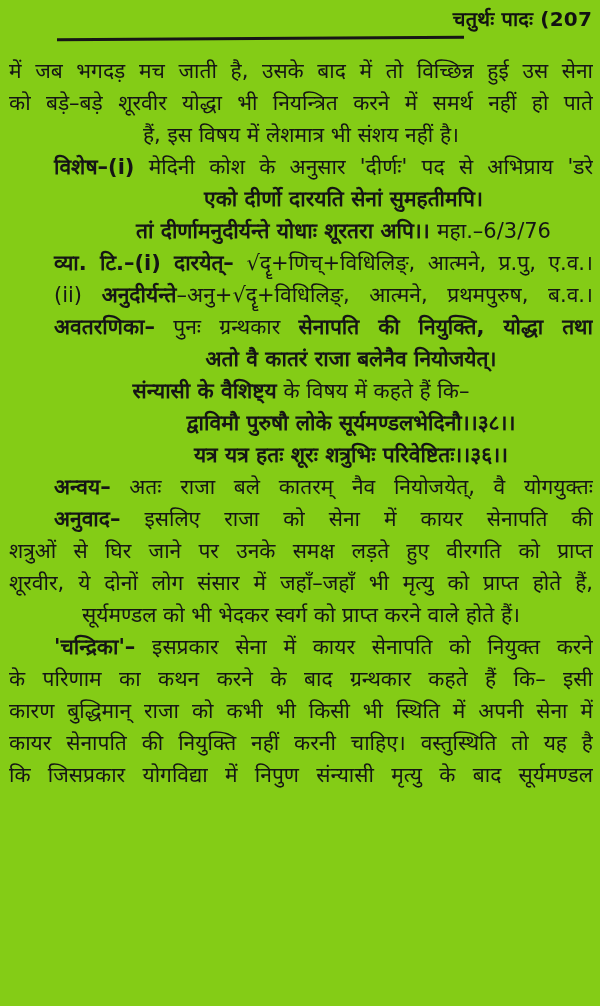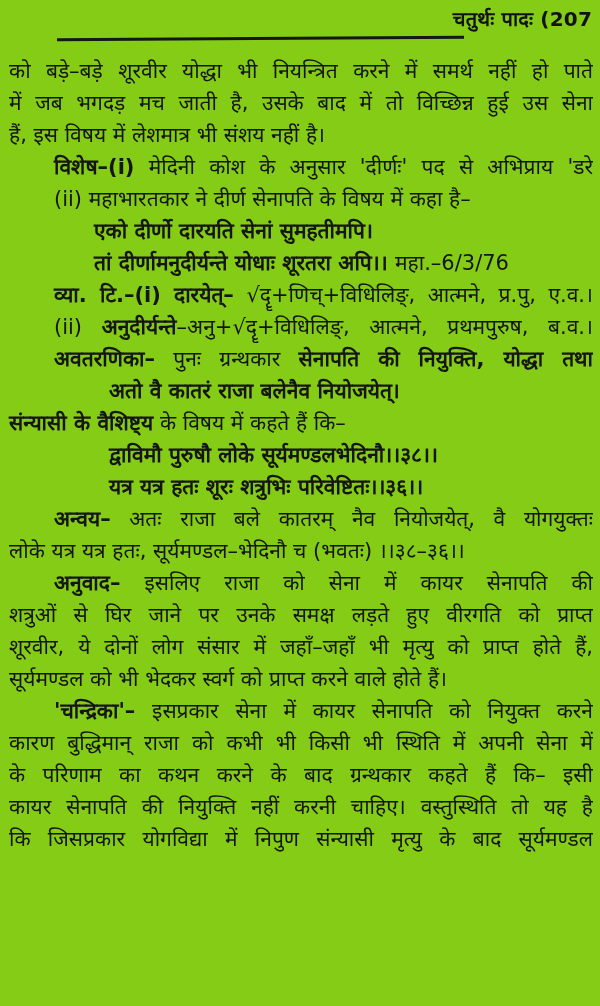--- a/index.html
+++ b/index.html
@@ -34,57 +34,55 @@
   .page-body{
     position:absolute;
     top:55px;left:9px;right:7px;
     font-size:21px;
     line-height:32px;
     color:#151515;
   }
   .line{
     height:32px;
     white-space:nowrap;
-    text-align:left;
+    text-align:center;
   }
   .line.just{
     white-space:normal;
     text-align:justify;
     text-align-last:justify;
     height:32px;
     overflow:hidden;
   }
   .b{font-weight:700;}
 </style>
 </head>
 <body>
 
 <div class="page">
   <div class="header">चतुर्थः पादः (207</div>
   <div class="header-rule"></div>
   <div class="page-body">
+      <div class="line just"><span>में जब भगदड़ मच जाती है, उसके बाद में तो विच्छिन्न हुई उस सेना</span></div>
       <div class="line just"><span>को बड़े–बड़े शूरवीर योद्धा भी नियन्त्रित करने में समर्थ नहीं हो पाते</span></div>
-      <div class="line just"><span>में जब भगदड़ मच जाती है, उसके बाद में तो विच्छिन्न हुई उस सेना</span></div>
       <div class="line"><span>हैं, इस विषय में लेशमात्र भी संशय नहीं है।</span></div>
       <div class="line just" style="padding-left: 45px;"><span class="b">विशेष–(i)</span><span> मेदिनी कोश के अनुसार 'दीर्णः' पद से अभिप्राय 'डरे</span></div>
-      <div class="line" style="padding-left: 45px;"><span>(ii) महाभारतकार ने दीर्ण सेनापति के विषय में कहा है–</span></div>
       <div class="line" style="padding-left: 85px;"><span class="b">एको दीर्णो दारयति सेनां सुमहतीमपि।</span></div>
       <div class="line" style="padding-left: 85px;"><span class="b">तां दीर्णामनुदीर्यन्ते योधाः शूरतरा अपि।। </span><span>महा.–6/3/76</span></div>
       <div class="line just" style="padding-left: 45px;"><span class="b">व्या. टि.–(i) दारयेत्–</span><span> √दॄ+णिच्+विधिलिङ्, आत्मने, प्र.पु, ए.व.।</span></div>
       <div class="line just" style="padding-left: 45px;"><span>(ii) </span><span class="b">अनुदीर्यन्ते</span><span>–अनु+√दॄ+विधिलिङ्, आत्मने, प्रथमपुरुष, ब.व.।</span></div>
       <div class="line just" style="padding-left: 45px;"><span class="b">अवतरणिका–</span><span> पुनः ग्रन्थकार </span><span class="b">सेनापति की नियुक्ति, योद्धा तथा</span></div>
       <div class="line" style="padding-left: 100px;"><span class="b">अतो वै कातरं राजा बलेनैव नियोजयेत्।</span></div>
       <div class="line"><span class="b">संन्यासी के वैशिष्ट्य</span><span> के विषय में कहते हैं कि–</span></div>
       <div class="line" style="padding-left: 100px;"><span class="b">द्वाविमौ पुरुषौ लोके सूर्यमण्डलभेदिनौ।।३८।।</span></div>
       <div class="line" style="padding-left: 100px;"><span class="b">यत्र यत्र हतः शूरः शत्रुभिः परिवेष्टितः।।३६।।</span></div>
       <div class="line just" style="padding-left: 45px;"><span class="b">अन्वय–</span><span> अतः राजा बले कातरम् नैव नियोजयेत्, वै योगयुक्तः</span></div>
-      <div class="line"><span>लोके यत्र यत्र हतः, सूर्यमण्डल–भेदिनौ च (भवतः) ।।३८–३६।।</span></div>
       <div class="line just" style="padding-left: 45px;"><span class="b">अनुवाद–</span><span> इसलिए राजा को सेना में कायर सेनापति की</span></div>
       <div class="line just"><span>शत्रुओं से घिर जाने पर उनके समक्ष लड़ते हुए वीरगति को प्राप्त</span></div>
       <div class="line just"><span>शूरवीर, ये दोनों लोग संसार में जहाँ–जहाँ भी मृत्यु को प्राप्त होते हैं,</span></div>
       <div class="line"><span>सूर्यमण्डल को भी भेदकर स्वर्ग को प्राप्त करने वाले होते हैं।</span></div>
       <div class="line just" style="padding-left: 45px;"><span class="b">'चन्द्रिका'–</span><span> इसप्रकार सेना में कायर सेनापति को नियुक्त करने</span></div>
+      <div class="line just"><span>के परिणाम का कथन करने के बाद ग्रन्थकार कहते हैं कि– इसी</span></div>
       <div class="line just"><span>कारण बुद्धिमान् राजा को कभी भी किसी भी स्थिति में अपनी सेना में</span></div>
-      <div class="line just"><span>के परिणाम का कथन करने के बाद ग्रन्थकार कहते हैं कि– इसी</span></div>
       <div class="line just"><span>कायर सेनापति की नियुक्ति नहीं करनी चाहिए। वस्तुस्थिति तो यह है</span></div>
       <div class="line just"><span>कि जिसप्रकार योगविद्या में निपुण संन्यासी मृत्यु के बाद सूर्यमण्डल</span></div>
     </div>
 </div>
 
 </body></html>

